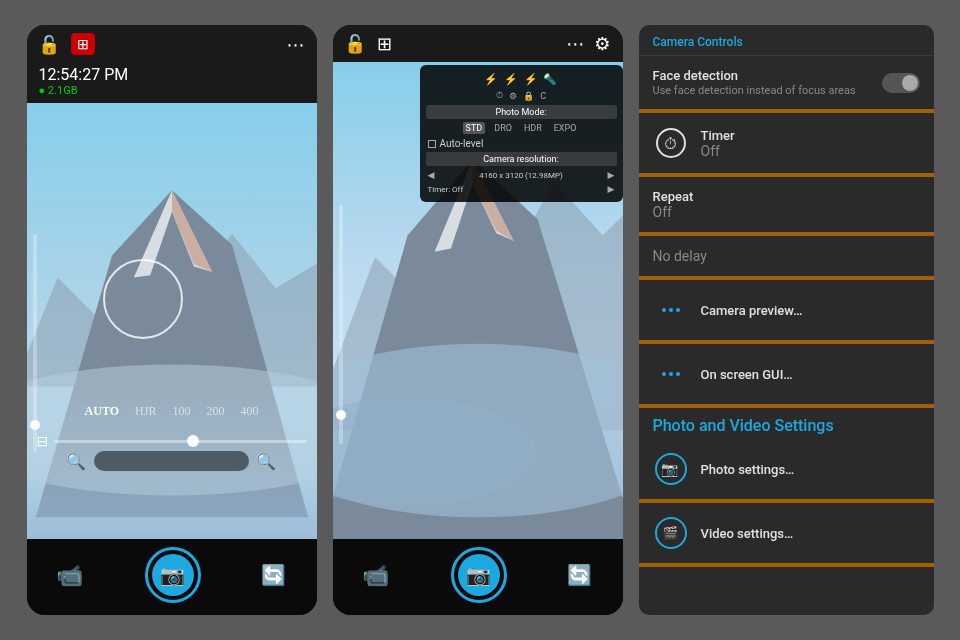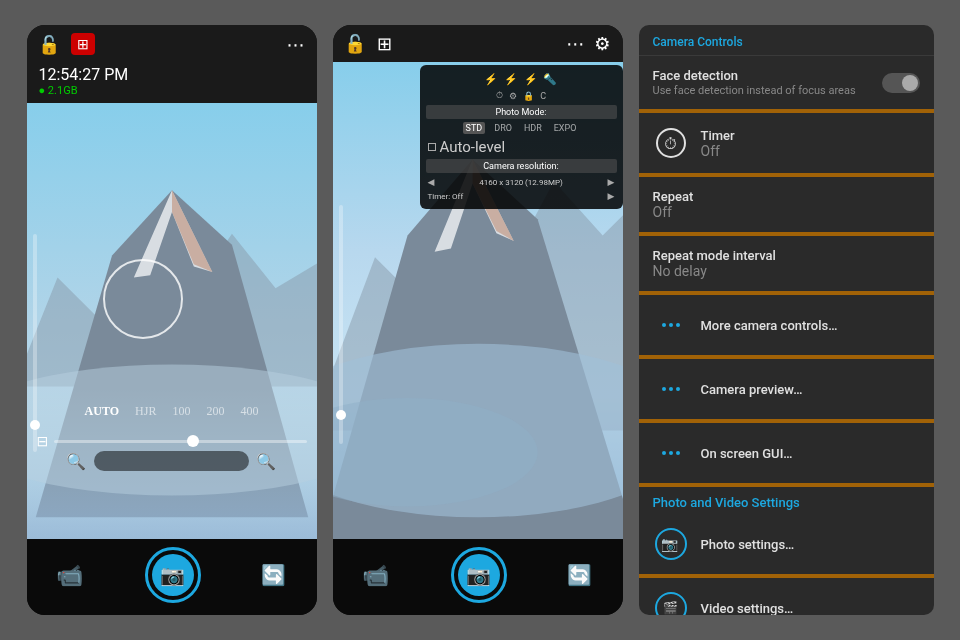--- a/index.html
+++ b/index.html
@@ -453,21 +453,21 @@
       display: flex;
       align-items: center;
       justify-content: center;
       color: #e0e0e0;
       font-size: 16px;
       position: relative;
     }
 
     .section-subtitle {
       color: #1da8e0;
-      font-size: 13px;
+      font-size: 16px;
       font-weight: 500;
       padding: 8px 14px 4px;
     }
 
     .phone-panel-2 .phone-header {
       position: relative;
       z-index: 30;
     }
 
   </style>
@@ -580,21 +580,21 @@
       </div>
       <div class="settings-item">Photo Mode:</div>
       <div class="mode-bar">
         <span class="mode-btn active">STD</span>
         <span class="mode-btn">DRO</span>
         <span class="mode-btn">HDR</span>
         <span class="mode-btn">EXPO</span>
       </div>
       <div class="checkbox-row">
         <div class="checkbox-sm"></div>
-        <span style="color:#ccc;font-size:15px">Auto-level</span>
+        <span style="color:#ccc;font-size:10px">Auto-level</span>
       </div>
       <div class="settings-item">Camera resolution:</div>
       <div style="display:flex;align-items:center;justify-content:space-between;padding:2px 2px">
         <span style="color:#aaa;font-size:9px">◀</span>
         <span style="color:#ccc;font-size:8px">4160 x 3120 (12.98MP)</span>
         <span style="color:#aaa;font-size:9px">▶</span>
       </div>
       <div style="display:flex;align-items:center;justify-content:space-between;padding:2px 2px">
         <span style="color:#ccc;font-size:8px">Timer: Off</span>
         <span style="color:#aaa;font-size:9px">▶</span>
@@ -661,55 +661,44 @@
 
     <div class="control-item">
       <div class="control-item-text">
         <div class="control-item-label">Repeat</div>
         <div class="control-item-value">Off</div>
       </div>
     </div>
 
     <div class="control-item">
       <div class="control-item-text">
-        <div class="control-item-label">Repeat mode interval</div>
         <div class="control-item-value">No delay</div>
       </div>
     </div>
+
 
     <div class="control-item">
       <div class="control-item-icon">
         <div class="dots-row">
           <div class="dot"></div>
           <div class="dot"></div>
           <div class="dot"></div>
         </div>
       </div>
-      <div class="control-item-label">More camera controls…</div>
+      <div class="control-item-label">Camera preview…</div>
     </div>
 
     <div class="control-item">
       <div class="control-item-icon">
         <div class="dots-row">
           <div class="dot"></div>
           <div class="dot"></div>
           <div class="dot"></div>
         </div>
       </div>
-      <div class="control-item-label">Camera preview…</div>
-    </div>
-
-    <div class="control-item">
-      <div class="control-item-icon">
-        <div class="dots-row">
-          <div class="dot"></div>
-          <div class="dot"></div>
-          <div class="dot"></div>
-        </div>
-      </div>
       <div class="control-item-label">On screen GUI…</div>
     </div>
 
     <div class="section-subtitle">Photo and Video Settings</div>
 
     <div class="control-item">
       <div class="control-item-icon">
         <div class="camera-icon-circle">📷</div>
       </div>
       <div class="control-item-label">Photo settings…</div>

